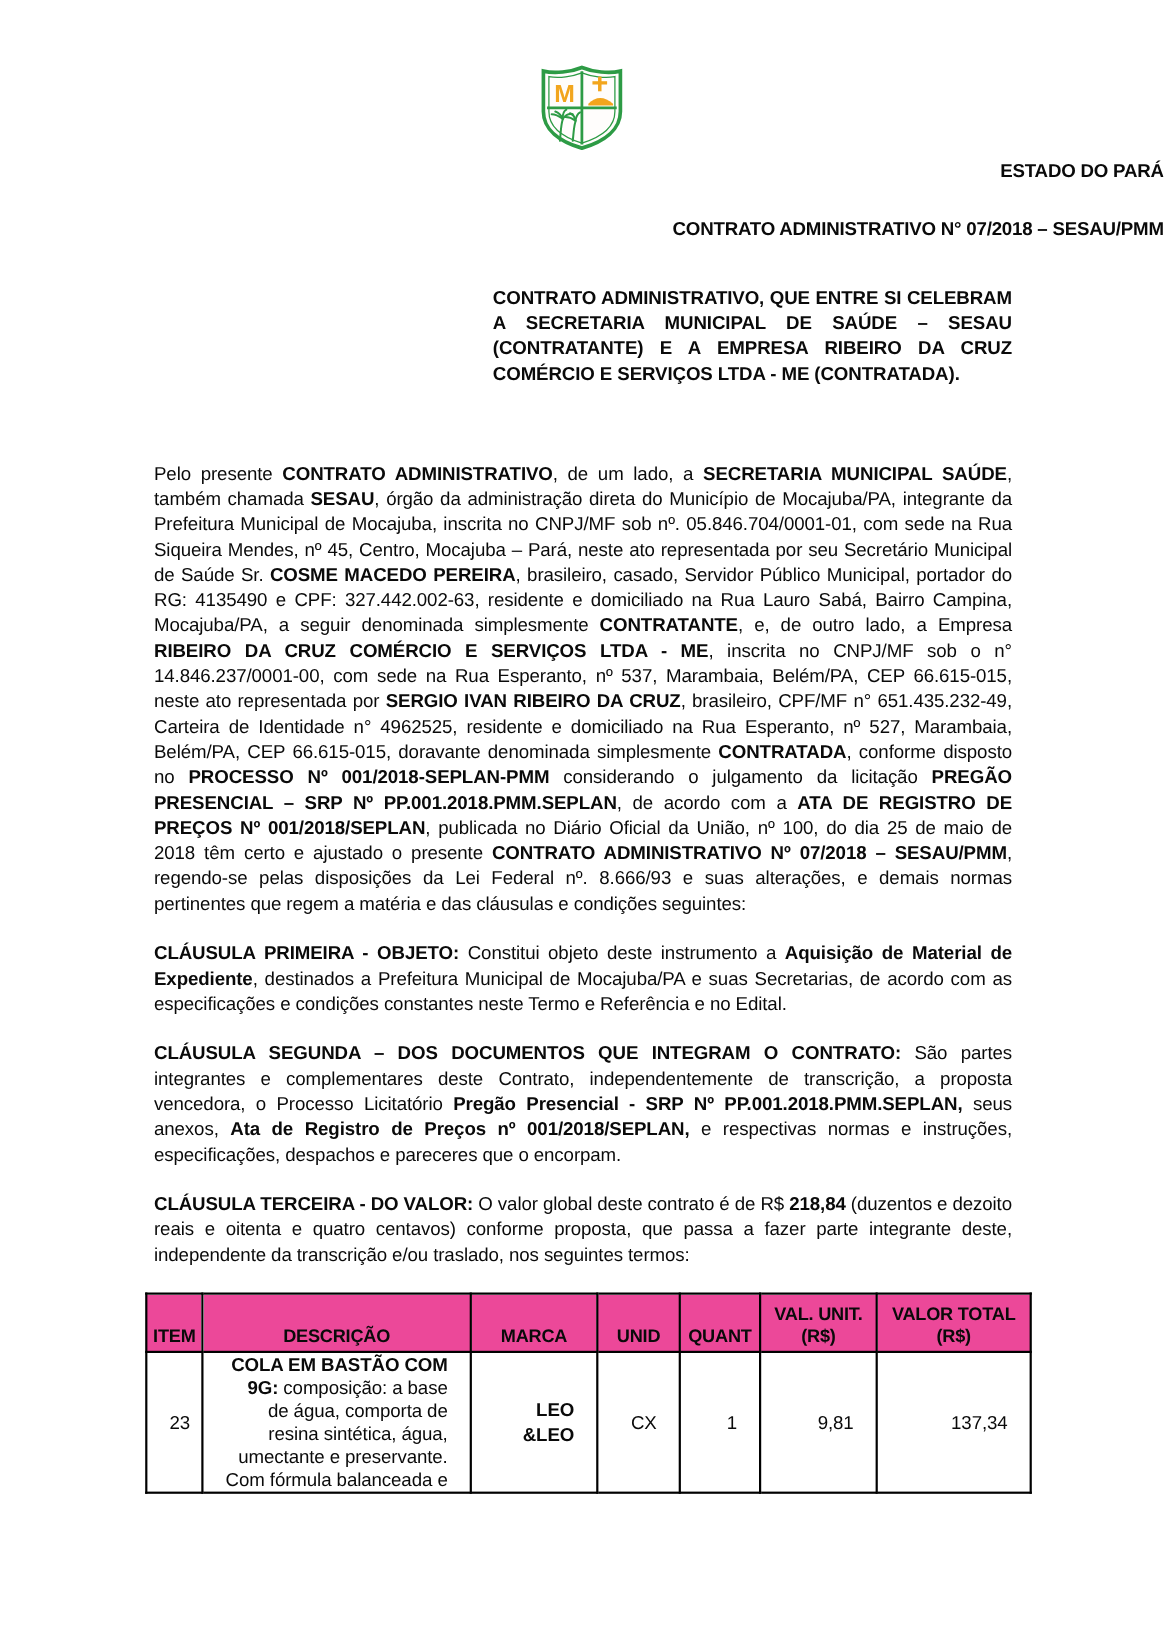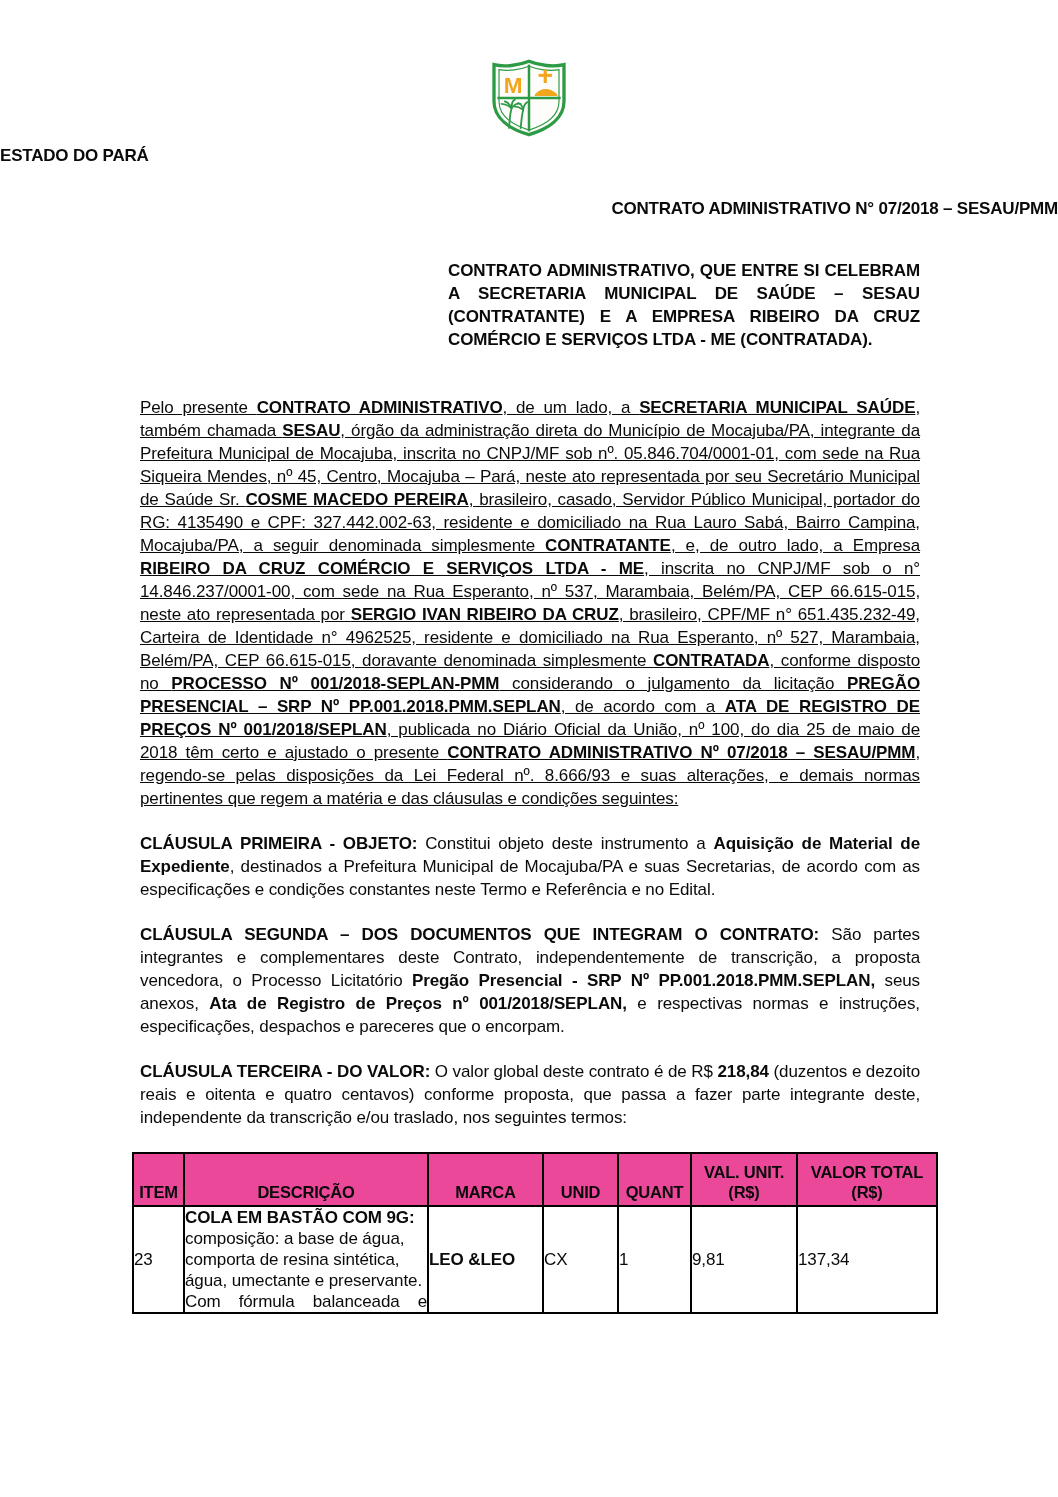--- a/index.html
+++ b/index.html
@@ -11,21 +11,21 @@
     background: #ffffff;
     overflow: hidden;
   }
   .logo {
     display: block;
     margin: 58px auto 6px auto;
     width: 84px;
     height: 80px;
   }
   .org-line {
-    text-align: left;
+    text-align: right;
     font-weight: bold;
     font-size: 17px;
     line-height: 24px;
     letter-spacing: -0.2px;
   }
   .doc-title {
     text-align: right;
     font-weight: bold;
     font-size: 17px;
     letter-spacing: -0.2px;
@@ -38,21 +38,21 @@
     letter-spacing: -0.1px;
   }
   p { margin: 0; }
   .epigraph {
     margin: 40px 0 0 308px;
     width: 472px;
     font-weight: bold;
     text-align: justify;
   }
   .para { text-align: justify; }
-  .para-preamble { margin-top: 45px; text-decoration: underline; }
+  .para-preamble { margin-top: 68px; }
   .para-clause { margin-top: 22px; }
   b { font-weight: bold; }
 
   table.items {
     border-collapse: collapse;
     table-layout: fixed;
     margin: 23px 0 0 -8px;
     width: 804px;
     border: 2px solid #000;
   }
@@ -66,24 +66,24 @@
     font-size: 16.5px;
     line-height: 20px;
     letter-spacing: -0.2px;
     text-align: center;
     vertical-align: bottom;
     height: 46px;
     padding: 2px 2px 3px 2px;
   }
   table.items td {
     font-size: 17px;
-    text-align: left;
+    text-align: right;
     vertical-align: middle;
     height: 104px;
-    padding: 0 0;
+    padding: 0 20px;
   }
   td.c-desc {
     font-size: 16.5px;
     line-height: 21px;
     letter-spacing: -0.1px;
     text-align: justify;
     text-align-last: justify;
     vertical-align: top;
     padding: 1px 5px 0 5px;
   }

